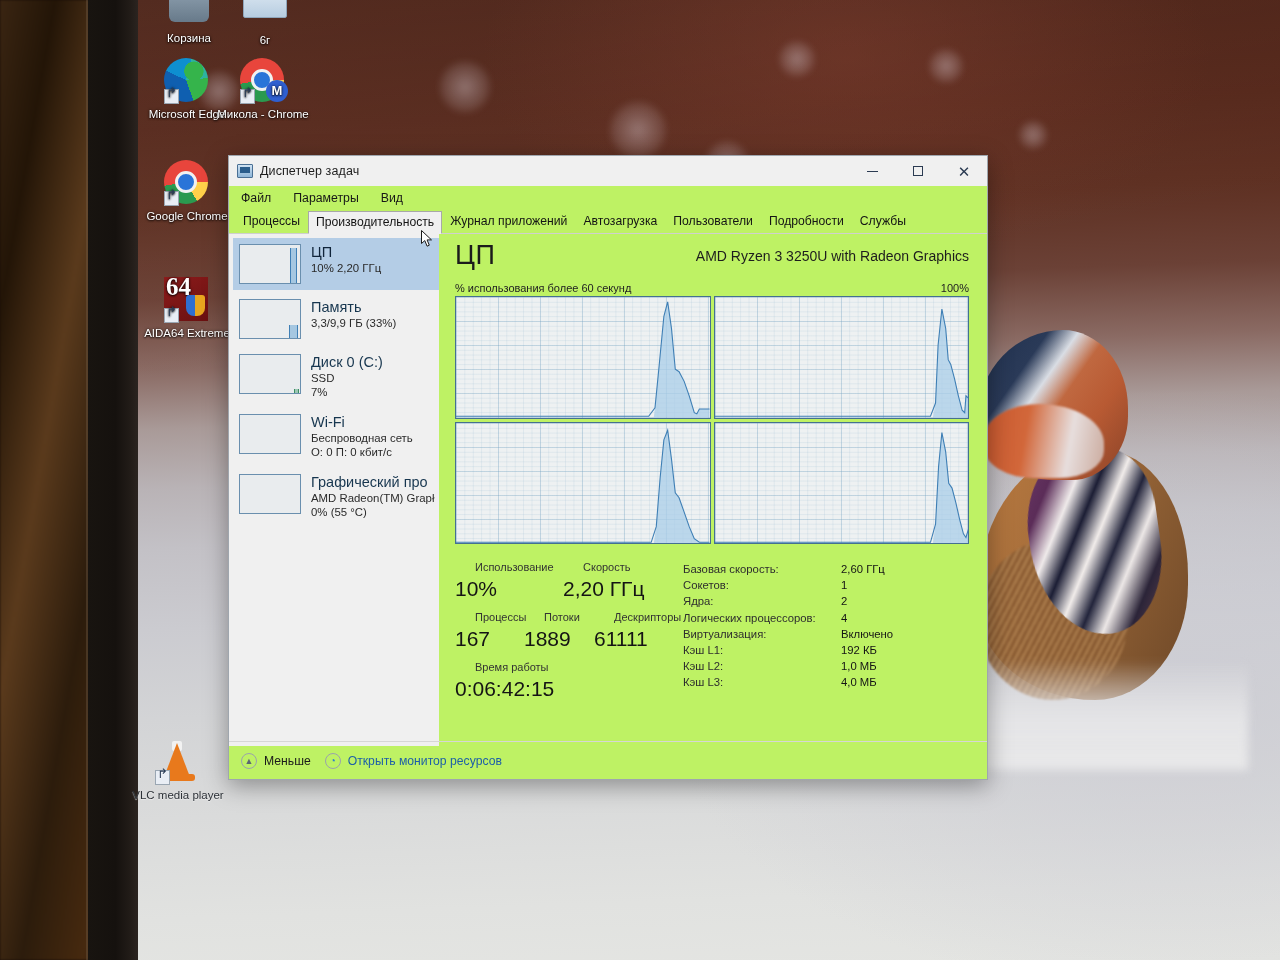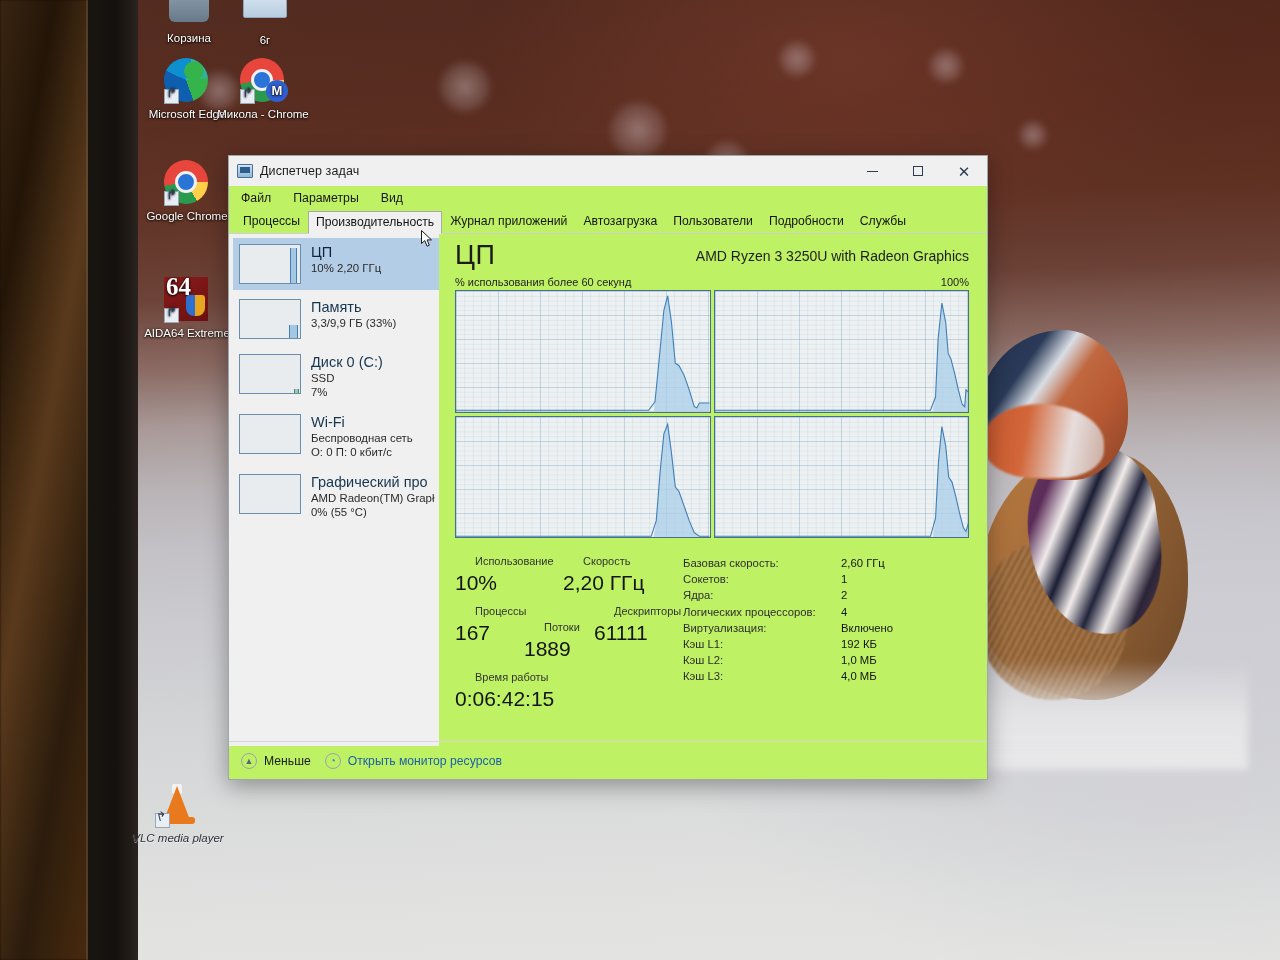--- a/index.html
+++ b/index.html
@@ -275,21 +275,21 @@
   .res-name { font-size: 14.5px; color: #17364f; line-height: 17px; white-space: nowrap; }
   .res-sub { font-size: 11.4px; color: #2a2a2a; line-height: 14px; white-space: nowrap; }
 
   
   #tm-main { flex: 1; padding: 6px 18px 0 16px; position: relative; }
   #main-head { display: flex; align-items: flex-start; justify-content: space-between; }
   #cpu-title { font-size: 27px; color: #1b1b1b; line-height: 30px; letter-spacing: .5px; }
   #cpu-model { font-size: 14px; color: #1d1d1d; margin-top: 8px; }
   #graph-labels {
     display: flex; justify-content: space-between; align-items: flex-end;
-    font-size: 11px; color: #222; margin-top: 6px; margin-bottom: 2px;
+    font-size: 11px; color: #222; margin-top: 12px; margin-bottom: 2px;
   }
   #graph-grid {
     display: grid; grid-template-columns: 1fr 1fr; grid-template-rows: 1fr 1fr;
     gap: 3px; height: 248px;
   }
   .cpu-cell {
     border: 1px solid #45718f; position: relative; overflow: hidden;
     background-color: #eef1f2;
     background-image:
       linear-gradient(to right, rgba(120,165,195,0.30) 1px, transparent 1px),
@@ -404,21 +404,21 @@
     <div class="glyph">
       <div class="aida-logo">
           <span class="n64">64</span>
           <span class="shield"></span>
         </div>
       <div class="shortcut-arrow"></div>
     </div>
     <div>AIDA64 Extreme</div>
   </div>
 
-  <div class="dicon dark-label" style="left:132px;top:782px;font-style:italic;">
+  <div class="dicon dark-label" style="left:132px;top:739px;">
     <div class="glyph">
       <div class="vlc-logo">
           <div class="tip"></div>
           <div class="cone"></div>
           <div class="base"></div>
         </div>
       <div class="shortcut-arrow"></div>
     </div>
     <div>VLC media player</div>
   </div>
@@ -569,21 +569,21 @@
                 <div class="stat-lbl">Скорость</div>
                 <div class="stat-val">2,20 ГГц</div>
               </div>
             </div>
 
             <div class="stat-row" style="margin-top:8px;">
               <div class="stat-col" style="width:69px;">
                 <div class="stat-lbl">Процессы</div>
                 <div class="stat-val">167</div>
               </div>
-              <div class="stat-col" style="width:70px;margin-top:16px;">
+              <div class="stat-col" style="width:70px;">
                 <div class="stat-lbl">Потоки</div>
                 <div class="stat-val">1889</div>
               </div>
               <div class="stat-col">
                 <div class="stat-lbl">Дескрипторы</div>
                 <div class="stat-val">61111</div>
               </div>
             </div>
 
             <div class="stat-row" style="margin-top:8px;">

